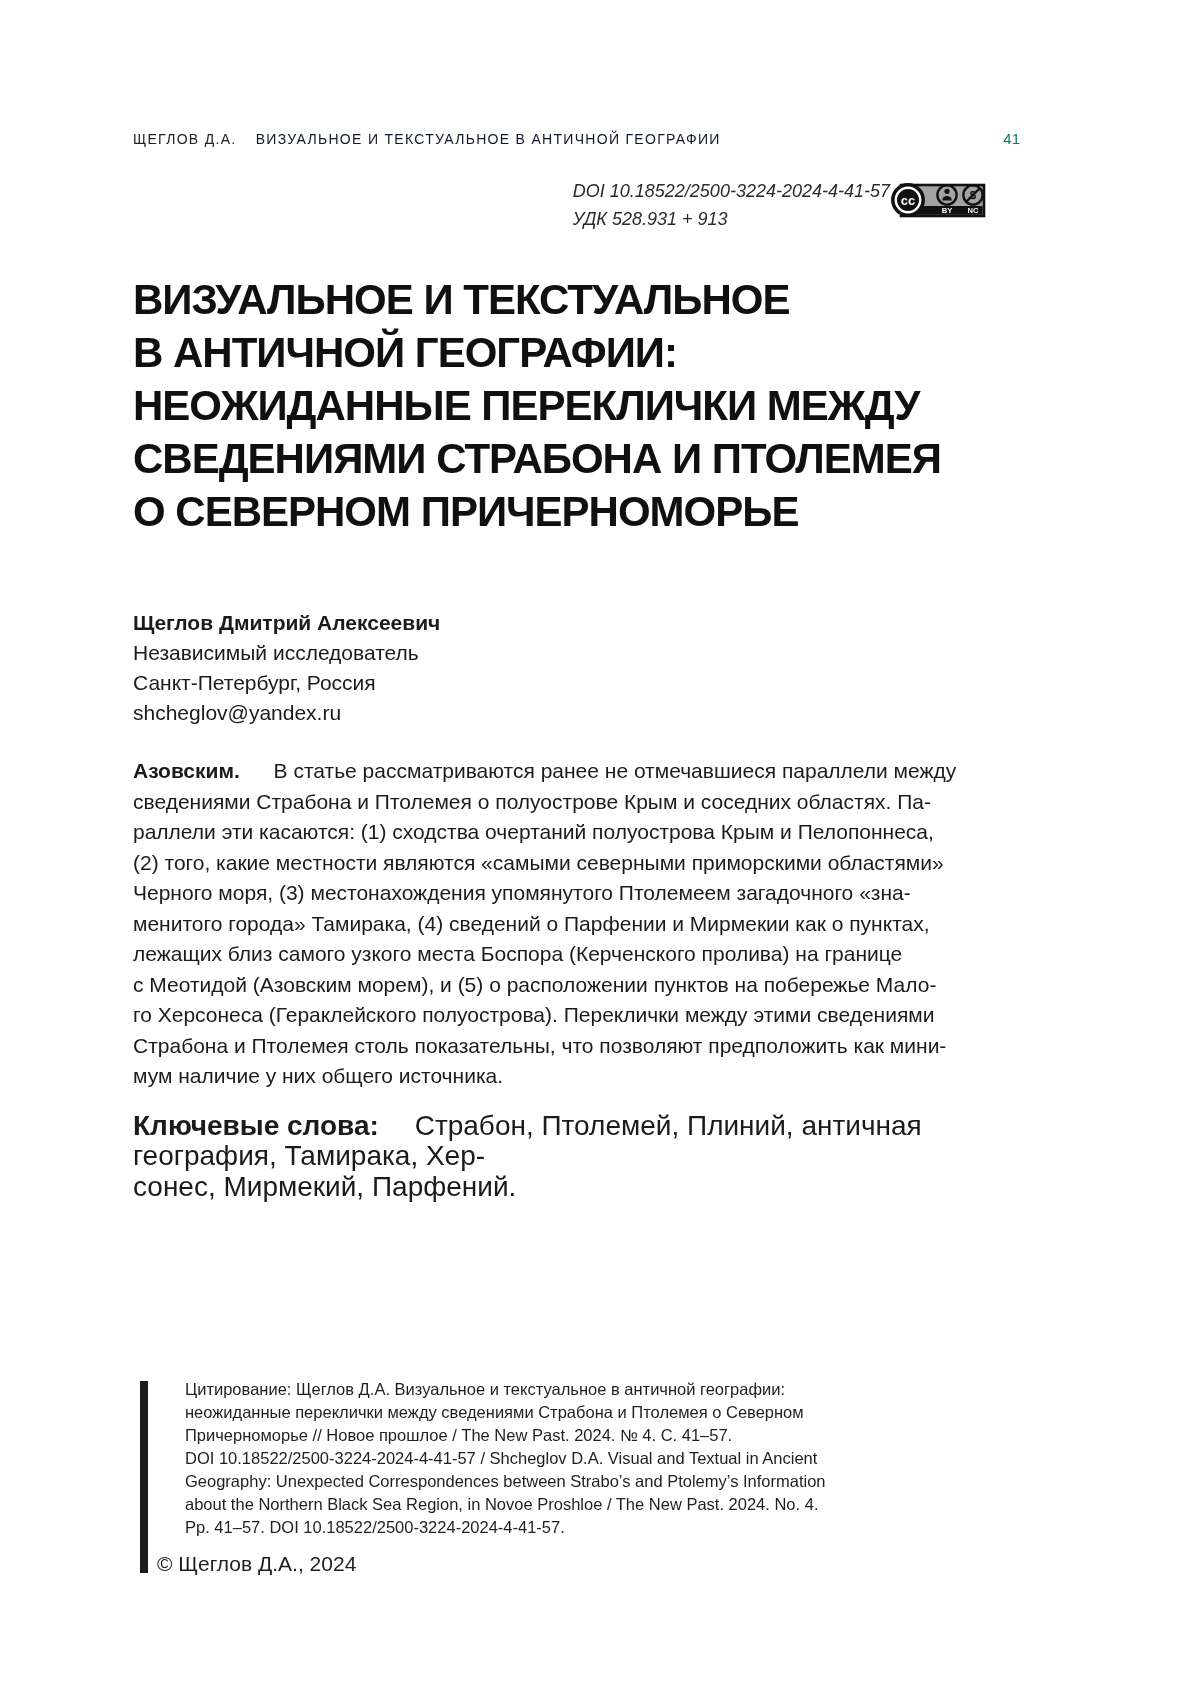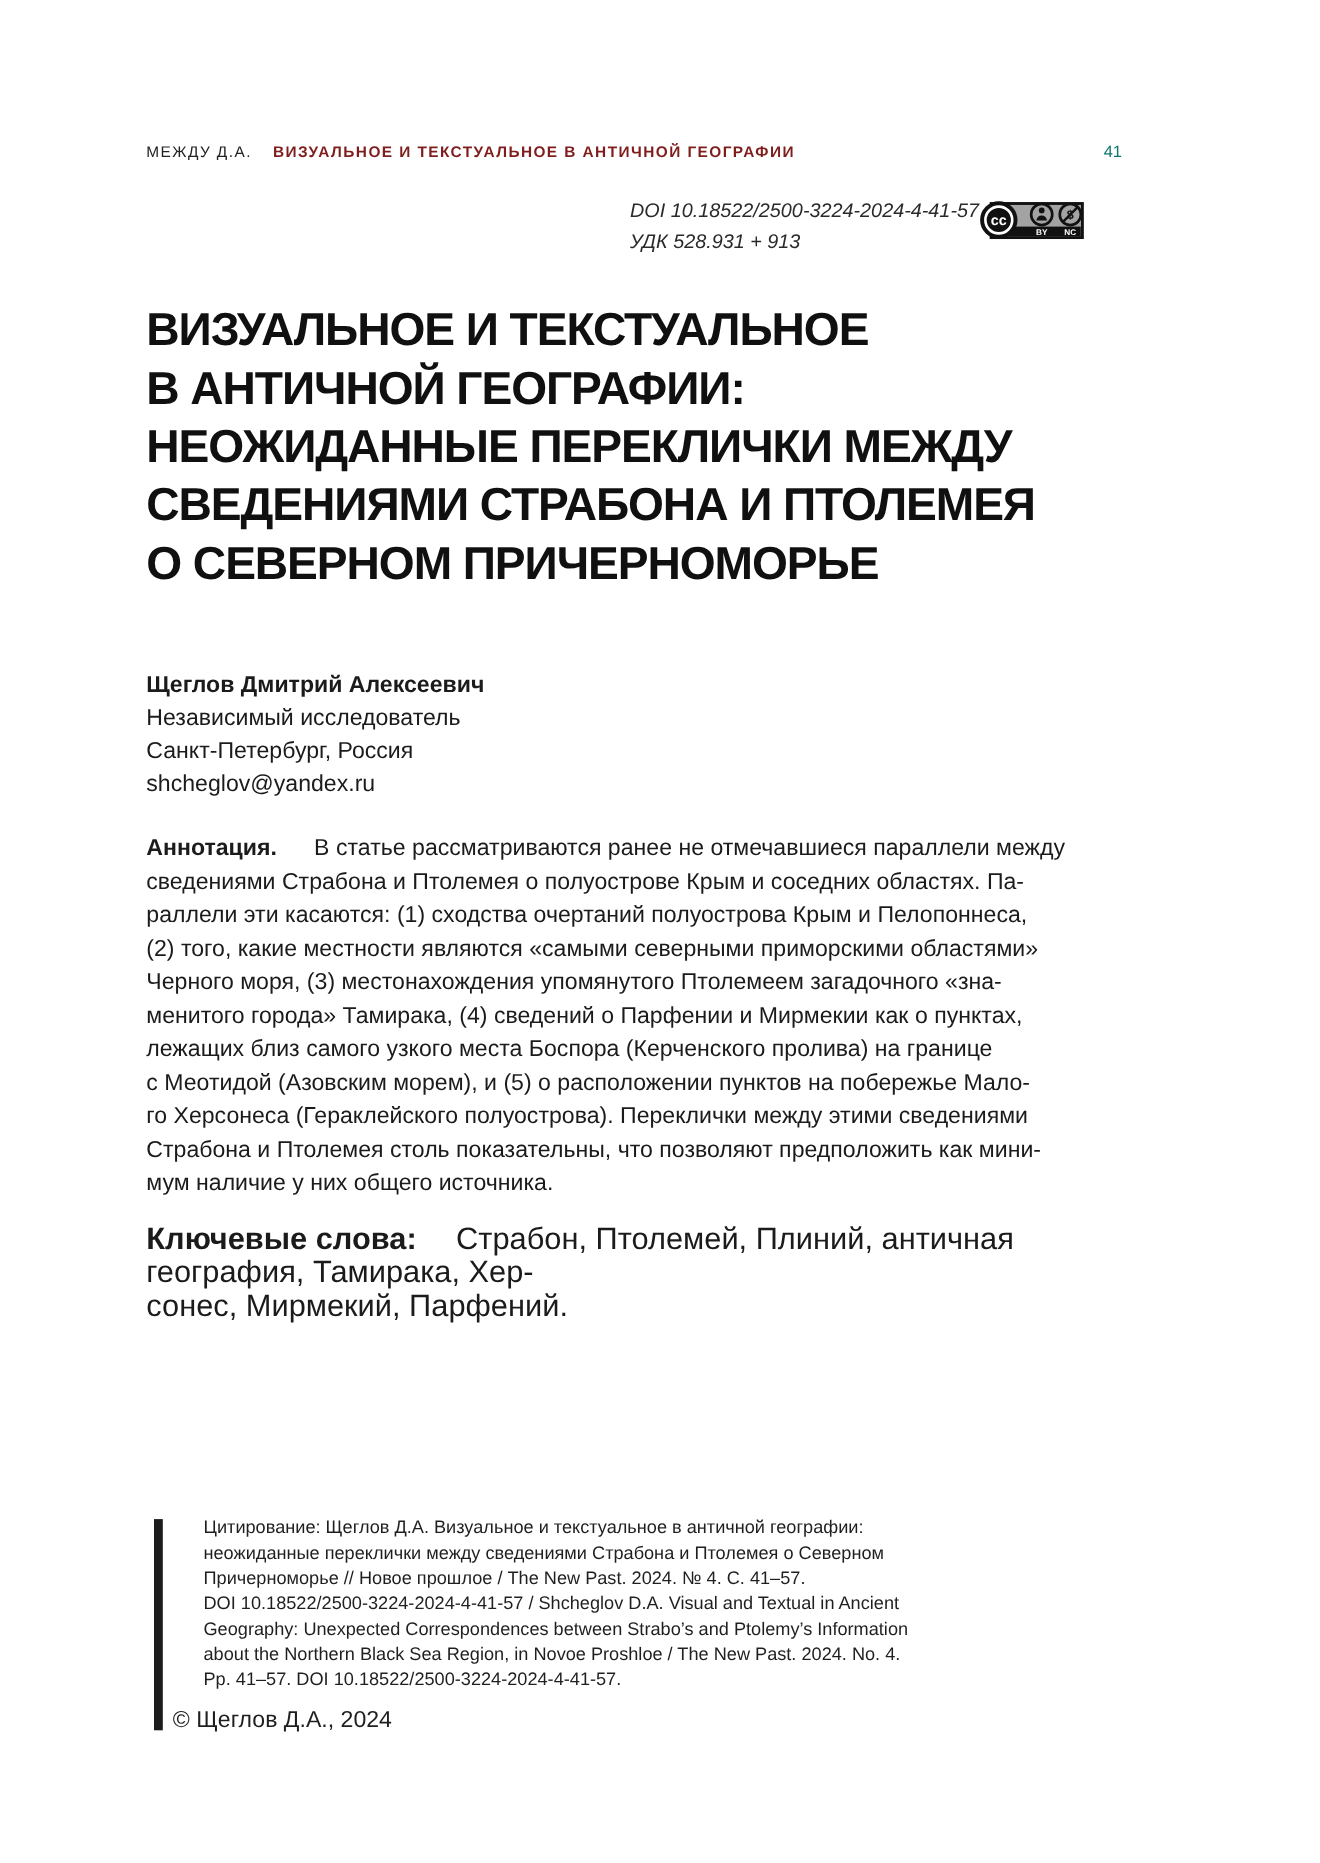--- a/index.html
+++ b/index.html
@@ -11,21 +11,21 @@
   }
   .content { position:absolute; left:133px; top:0; width:887px; }
 
   
   .running-head {
     margin-top:130px; display:flex; justify-content:space-between;
     align-items:baseline; font-size:14px; letter-spacing:1.3px;
     white-space:nowrap;
   }
   .running-head .rh-author { font-weight:500; color:#222; margin-right:14px; }
-  .running-head .rh-title  { font-weight:700; color:#7f1d1d; }
+  .running-head .rh-title  { font-weight:400; color:#0f172a; }
   .running-head .rh-page   { font-weight:500; letter-spacing:0; font-size:15px; color:#0f766e; }
 
   
   .meta-row { margin-top:30px; display:flex; justify-content:flex-end; align-items:flex-start; }
   .meta-ids { font-style:italic; font-size:18px; line-height:28px; color:#2a2a2a; }
   .license-badge { margin-top:4px; margin-right:34px; }
 
   
   .article-title {
     margin-top:40px; font-weight:700; font-size:42px; line-height:53px;
@@ -54,21 +54,21 @@
   .copyright-line { margin-top:13px; font-size:21px; line-height:23px; color:#1f1f1f; }
 </style>
 </head>
 <body>
 
 <div class="page">
   <div class="content">
 
     <div class="running-head">
       <div>
-        <span class="rh-author">МЕЖДУ Д.А.</span>
+        <span class="rh-author">ЩЕГЛОВ Д.А.</span>
         <span class="rh-title">ВИЗУАЛЬНОЕ И ТЕКСТУАЛЬНОЕ В АНТИЧНОЙ ГЕОГРАФИИ</span>
       </div>
       <span class="rh-page">41</span>
     </div>
 
     <div class="meta-row">
       <div class="meta-ids">
         <div>DOI 10.18522/2500-3224-2024-4-41-57</div>
         <div>УДК 528.931 + 913</div>
       </div>
@@ -102,21 +102,21 @@
 СВЕДЕНИЯМИ СТРАБОНА И ПТОЛЕМЕЯ
 О СЕВЕРНОМ ПРИЧЕРНОМОРЬЕ</h1>
 
     <div class="author-block">
       <div class="author-name">Щеглов Дмитрий Алексеевич</div>
       <div>Независимый исследователь</div>
       <div>Санкт-Петербург, Россия</div>
       <div>shcheglov@yandex.ru</div>
     </div>
 
-    <p class="abstract-p"><span class="lead">Аннотация.</span>
+    <p class="abstract-p"><span class="lead">Азовским.</span>
       <span class="pre">В статье рассматриваются ранее не отмечавшиеся параллели между
 сведениями Страбона и Птолемея о полуострове Крым и соседних областях. Па-
 раллели эти касаются: (1) сходства очертаний полуострова Крым и Пелопоннеса,
 (2) того, какие местности являются «самыми северными приморскими областями»
 Черного моря, (3) местонахождения упомянутого Птолемеем загадочного «зна-
 менитого города» Тамирака, (4) сведений о Парфении и Мирмекии как о пунктах,
 лежащих близ самого узкого места Боспора (Керченского пролива) на границе
 с Меотидой (Азовским морем), и (5) о расположении пунктов на побережье Мало-
 го Херсонеса (Гераклейского полуострова). Переклички между этими сведениями
 Страбона и Птолемея столь показательны, что позволяют предположить как мини-

